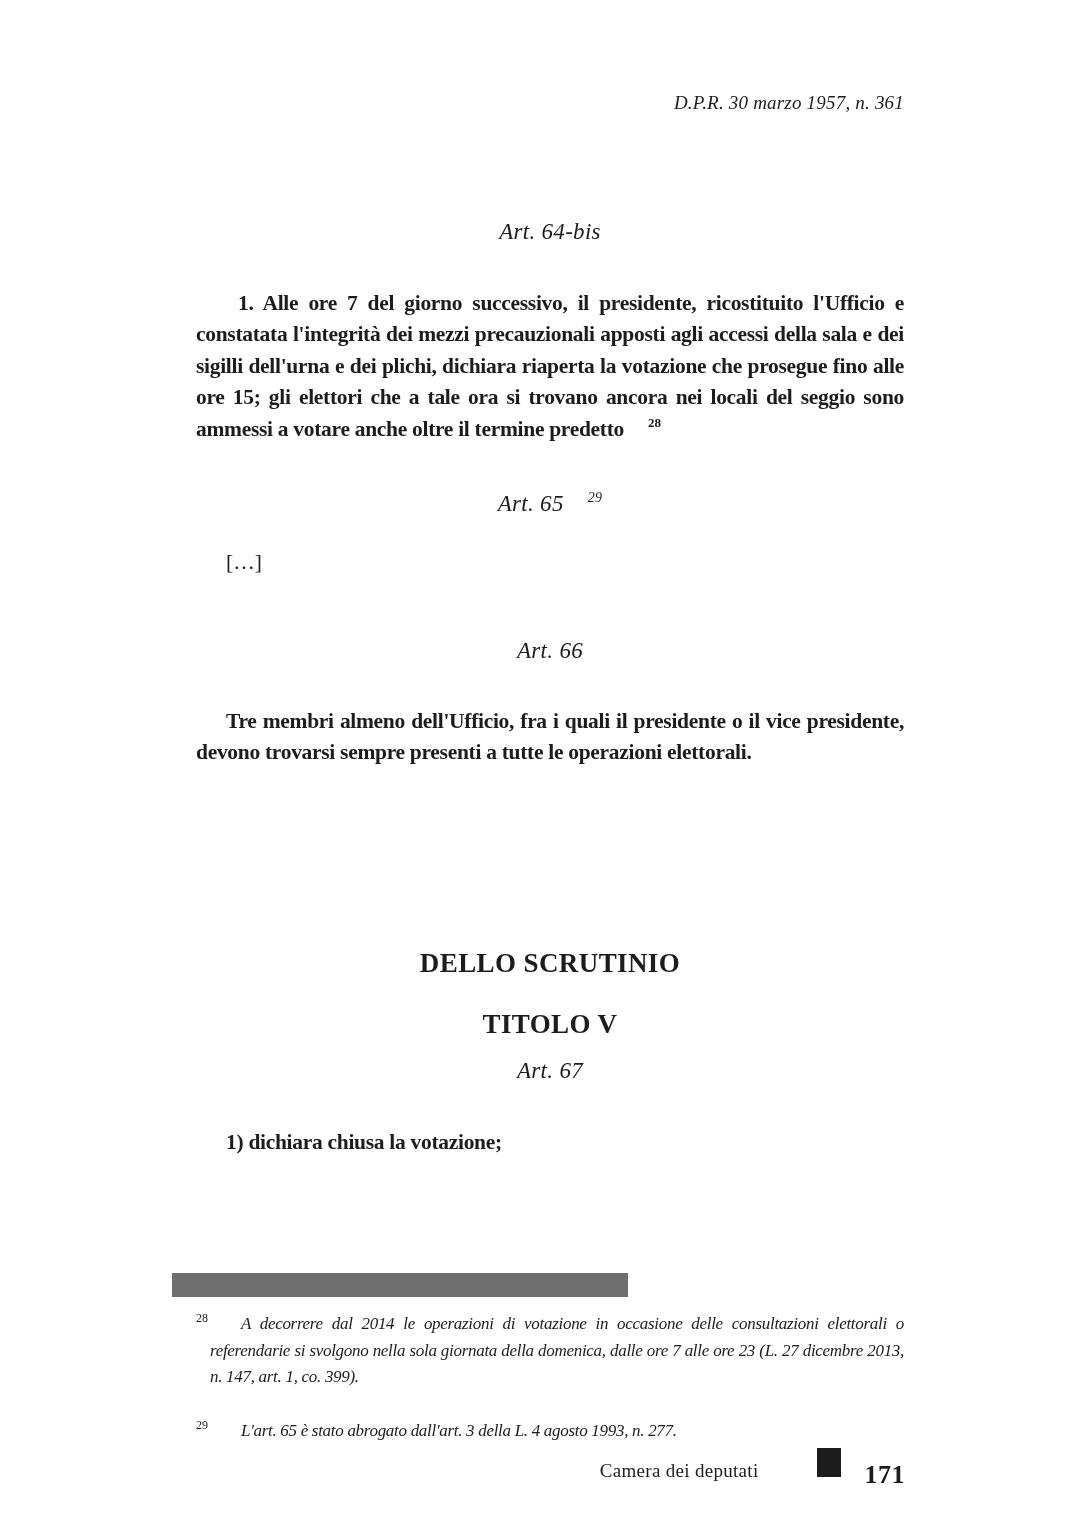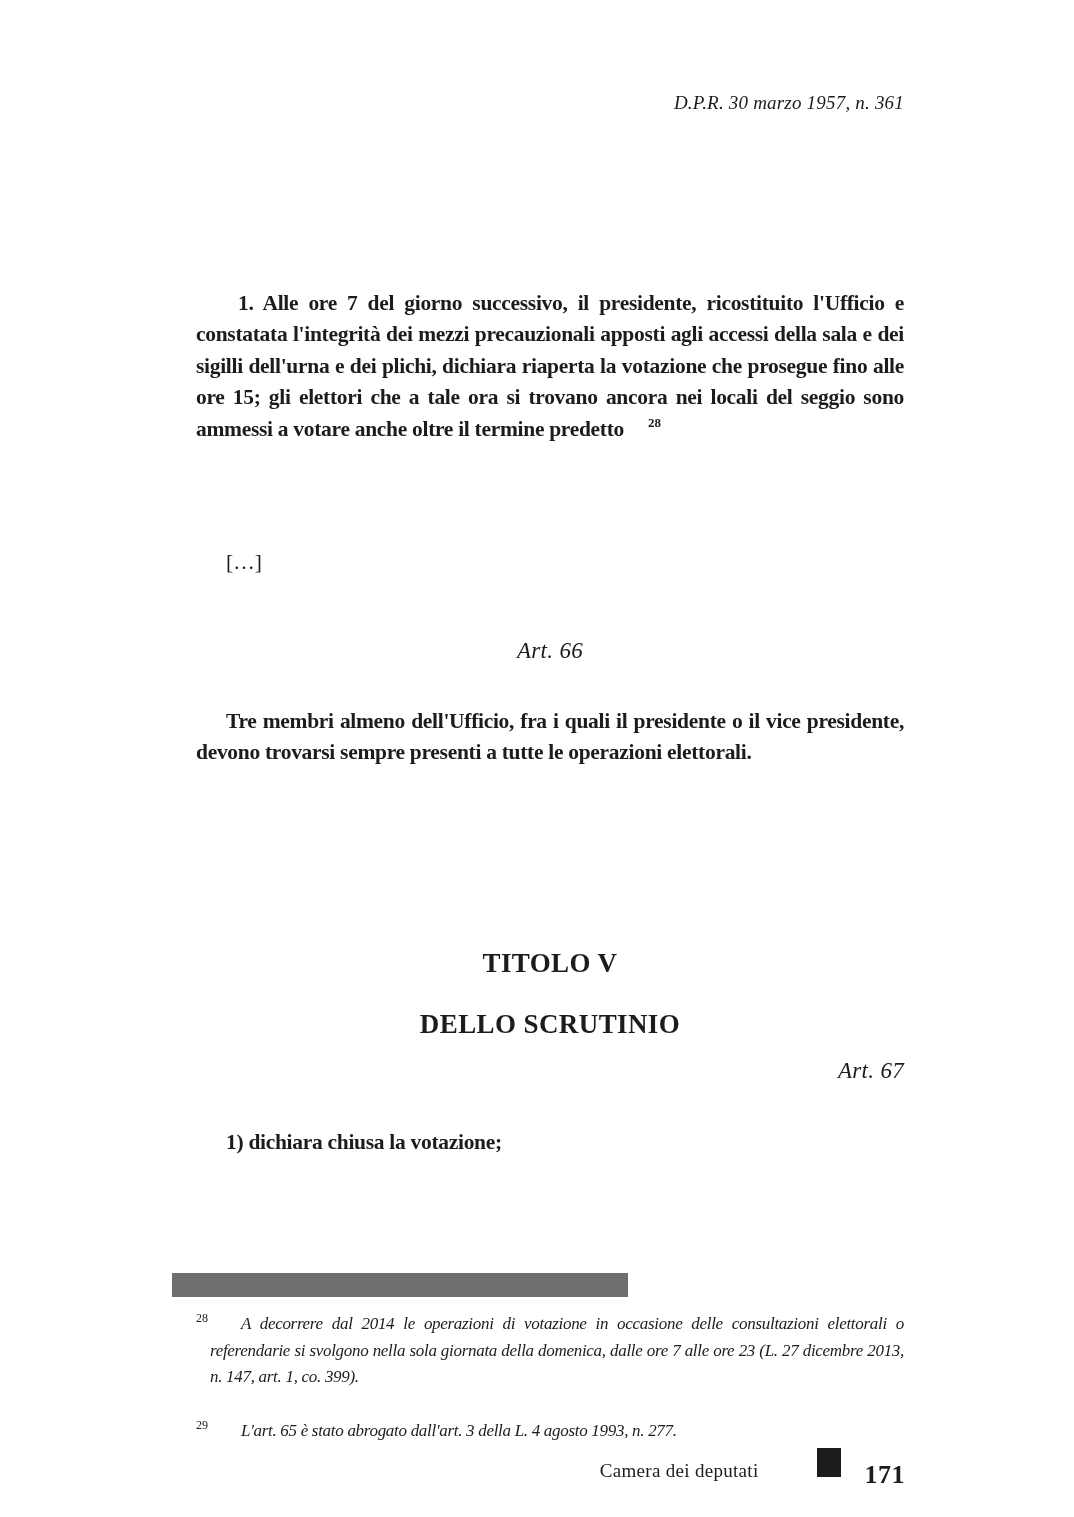--- a/index.html
+++ b/index.html
@@ -117,44 +117,50 @@
 </style>
 </head>
 <body>
 
 <div class="page">
 
   <div class="col running-header">
     <span>D.P.R. 30 marzo 1957, n. 361</span>
   </div>
 
+  <div class="col art-heading" style="top:183px;">
+    <span>Art. 64-bis</span>
+  </div>
 
   <div class="col body-block" style="top:240px;">
     <p><span>1. Alle ore 7 del giorno successivo, il presidente, ricostituito l'Ufficio e constatata l'integrità dei mezzi precauzionali apposti agli accessi della sala e dei sigilli dell'urna e dei plichi, dichiara riaperta la votazione che prosegue fino alle ore 15; gli elettori che a tale ora si trovano ancora nei locali del seggio sono ammessi a votare anche oltre il termine predetto</span><sup>28</sup></p>
   </div>
 
+  <div class="col art-heading" style="top:455px;">
+    <span>Art. 65</span><sup>29</sup>
+  </div>
 
   <div class="col ellipsis-par" style="top:511px;">
     <span>[…]</span>
   </div>
 
   <div class="col art-heading" style="top:602px;">
     <span>Art. 66</span>
   </div>
 
   <div class="col body-block" style="top:658px;">
     <p>Tre membri almeno dell'Ufficio, fra i quali il presidente o il vice presidente, devono trovarsi sempre presenti a tutte le operazioni elettorali.</p>
   </div>
 
   <div class="col section-title" style="top:897px;">
+    <div>DELLO SCRUTINIO</div>
     <div>TITOLO V</div>
-    <div>DELLO SCRUTINIO</div>
   </div>
 
-  <div class="col art-heading" style="top:1022px;text-align:right;">
+  <div class="col art-heading" style="top:1022px;">
     <span>Art. 67</span>
   </div>
 
   <div class="col body-block" style="top:1079px;">
     <p>1) dichiara chiusa la votazione;</p>
   </div>
 
   <div class="footnote-rule"></div>
 
   <div class="col footnotes">

